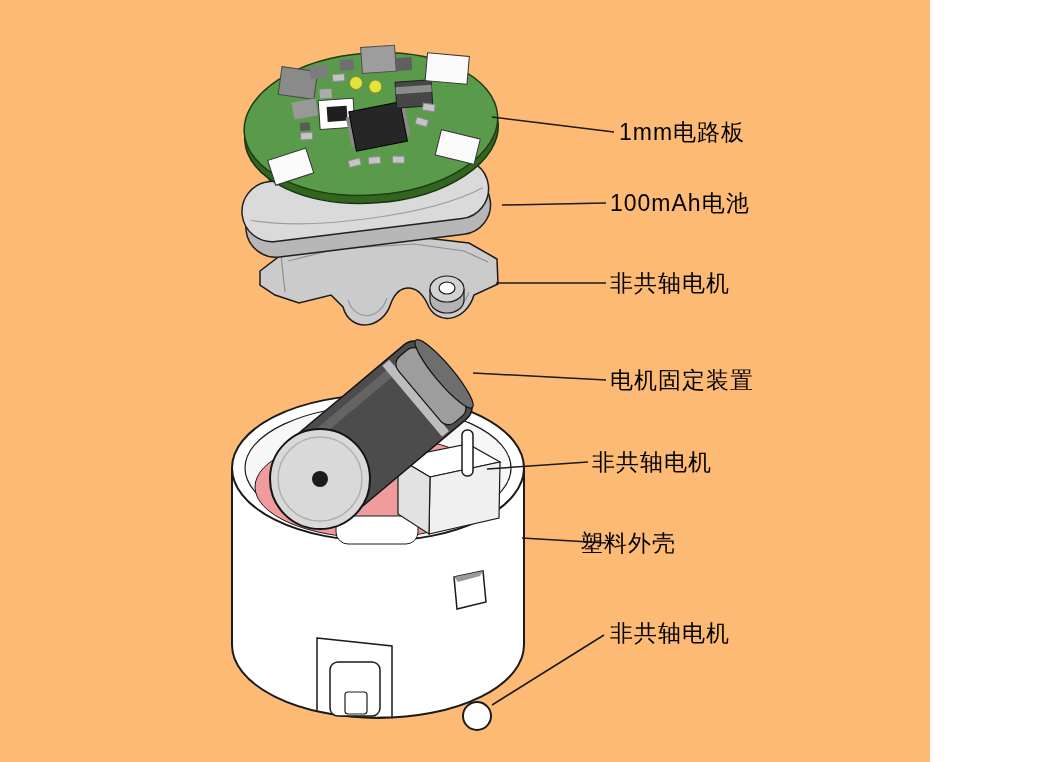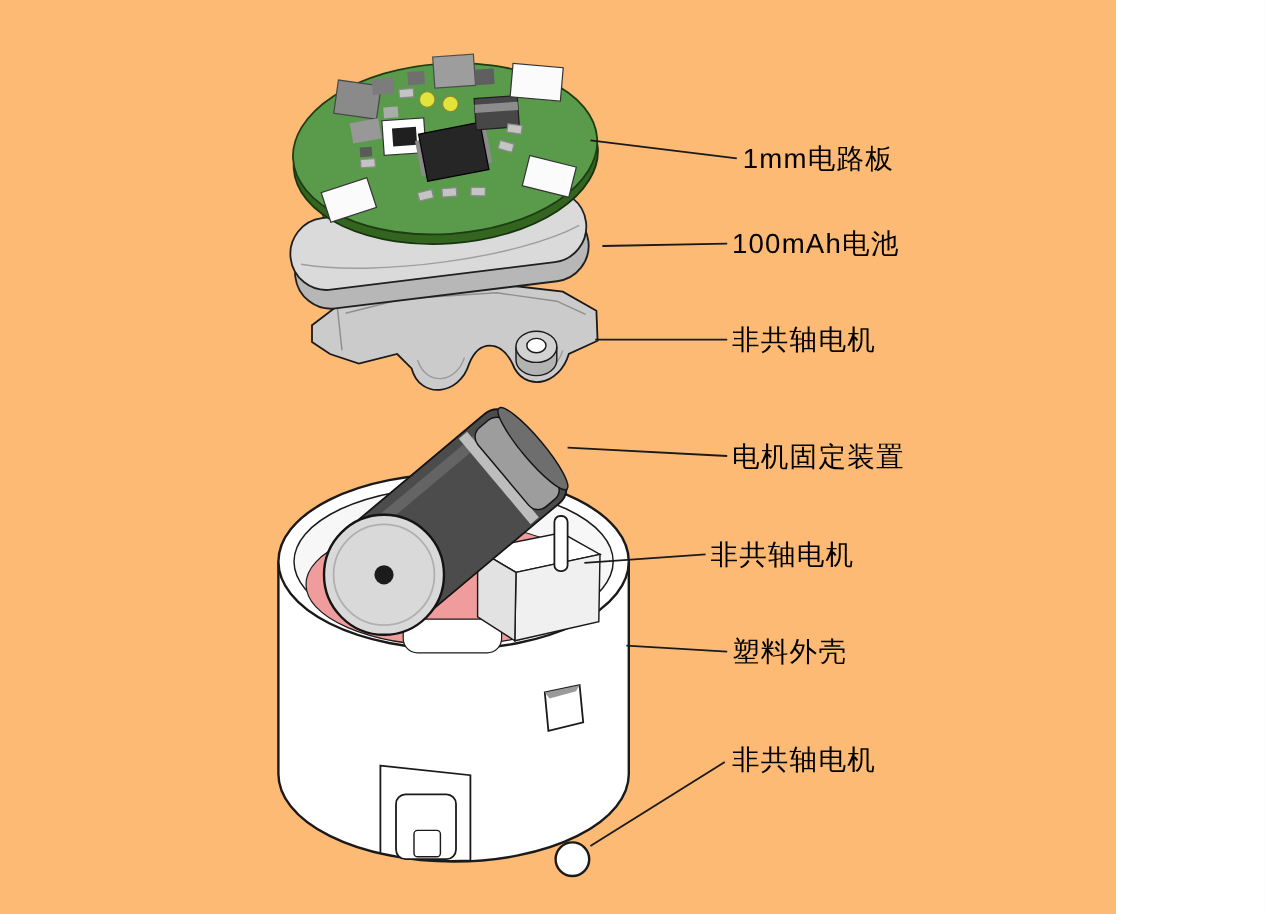--- a/index.html
+++ b/index.html
@@ -167,17 +167,17 @@
   <div class="part-label" style="left:619px; top:119px">1mm电路板</div>
 
   <div class="part-label" style="left:610px; top:190px">100mAh电池</div>
 
   <div class="part-label" style="left:610px; top:270px">非共轴电机</div>
 
   <div class="part-label" style="left:610px; top:367px">电机固定装置</div>
 
   <div class="part-label" style="left:592px; top:449px">非共轴电机</div>
 
-  <div class="part-label" style="left:610px; top:530px">塑料外壳</div>
+  <div class="part-label" style="left:580px; top:530px">塑料外壳</div>
 
   <div class="part-label" style="left:610px; top:620px">非共轴电机</div>
 
 </div>
 
 </body></html>

